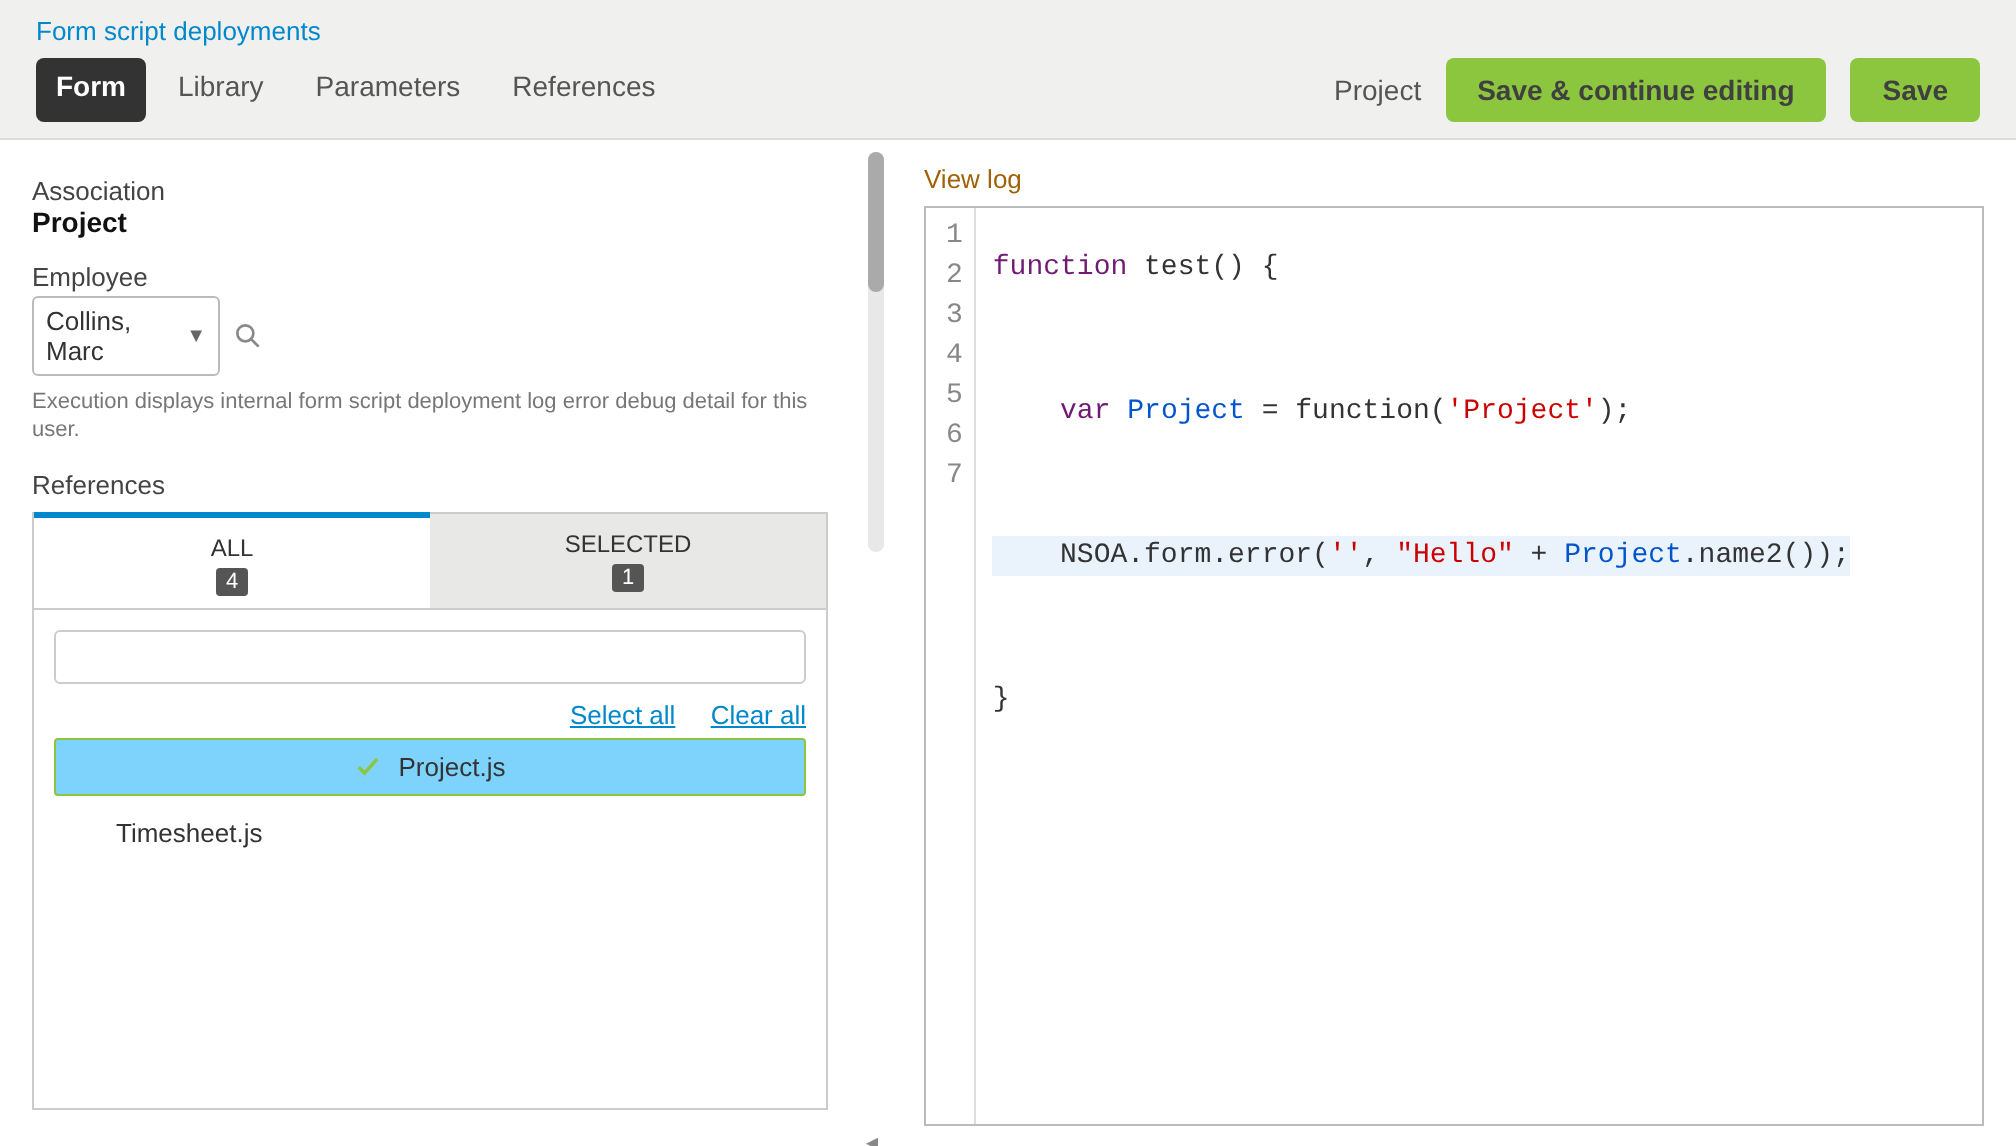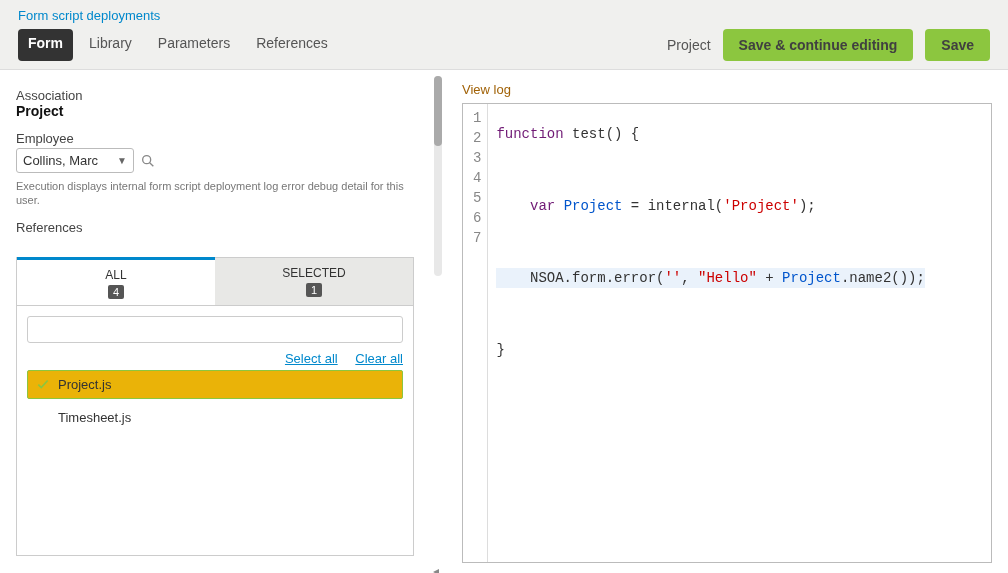--- a/index.html
+++ b/index.html
@@ -130,21 +130,21 @@
   }
   .label { color:#444; font-size:13px; margin-top:6px; }
   .label-bold { font-weight:bold; color:#111; font-size:14px; }
   .employee-row { display:flex; align-items:center; gap:6px; margin-top:2px; }
   .select {
     border:1px solid #bbb;
     background:#fff;
     padding:4px 6px;
     font-size:13px;
     border-radius:3px;
-    width:118px;
+    width:94px;
     display:flex;
     justify-content:space-between;
     align-items:center;
     cursor:pointer;
   }
   .select .caret {
     font-size:10px;color:#666;
   }
   .icon-search {
     width:16px;height:16px;
@@ -154,21 +154,21 @@
   .hint {
     color:#777;
     font-size:11px;
     margin-top:6px;
     line-height:1.3;
   }
   .refs-label { margin-top:12px; color:#444; }
   .ref-tabs {
     display:flex;
     border:1px solid #ccc;
-    margin-top:22px;
+    margin-top:6px;
   }
   .ref-tab {
     flex:1;
     text-align:center;
     padding:8px 0 6px 0;
     font-size:12px;
     cursor:pointer;
     background:#e8e8e6;
   }
   .ref-tab.active {
@@ -224,21 +224,22 @@
     font-size:13px;
     display:flex;
     align-items:center;
     gap:8px;
     cursor:pointer;
     margin-top:4px;
     border-radius:2px;
   }
   .ref-item.selected {
     border:1px solid #8cc63f;
-    background:#eab308;
+    background:#7dd3fc;
+    justify-content:center;
   }
   .check-icon { color:#8cc63f; width:14px;height:14px; }
   .view-log {
     color:#a16207;
     font-size:13px;
     margin-bottom:6px;
     display:inline-block;
     cursor:pointer;
   }
   .code-editor {
@@ -356,21 +357,21 @@
           <div>2</div>
           <div>3</div>
           <div>4</div>
           <div>5</div>
           <div>6</div>
           <div>7</div>
       </div>
       <div class="code">
 <div class="line"><span class="tok-kw">function</span><span> test() {</span></div>
 <div class="line"></div>
-<div class="line">    <span class="tok-kw">var</span><span class="tok-id"> Project</span><span> = internal(</span><span class="tok-str">'Project'</span><span>);</span></div>
+<div class="line">    <span class="tok-kw">var</span><span class="tok-id"> Project</span><span> = function(</span><span class="tok-str">'Project'</span><span>);</span></div>
 <div class="line"></div>
 <div class="line hl">    <span>NSOA.form.error(</span><span class="tok-str">''</span><span>, </span><span class="tok-str">"Hello"</span><span> + </span><span class="tok-id">Project</span><span>.name2());</span></div>
 <div class="line"></div>
 <div class="line"><span>}</span></div>
       </div>
     </div>
   </div>
 </div>
 
 </body></html>

